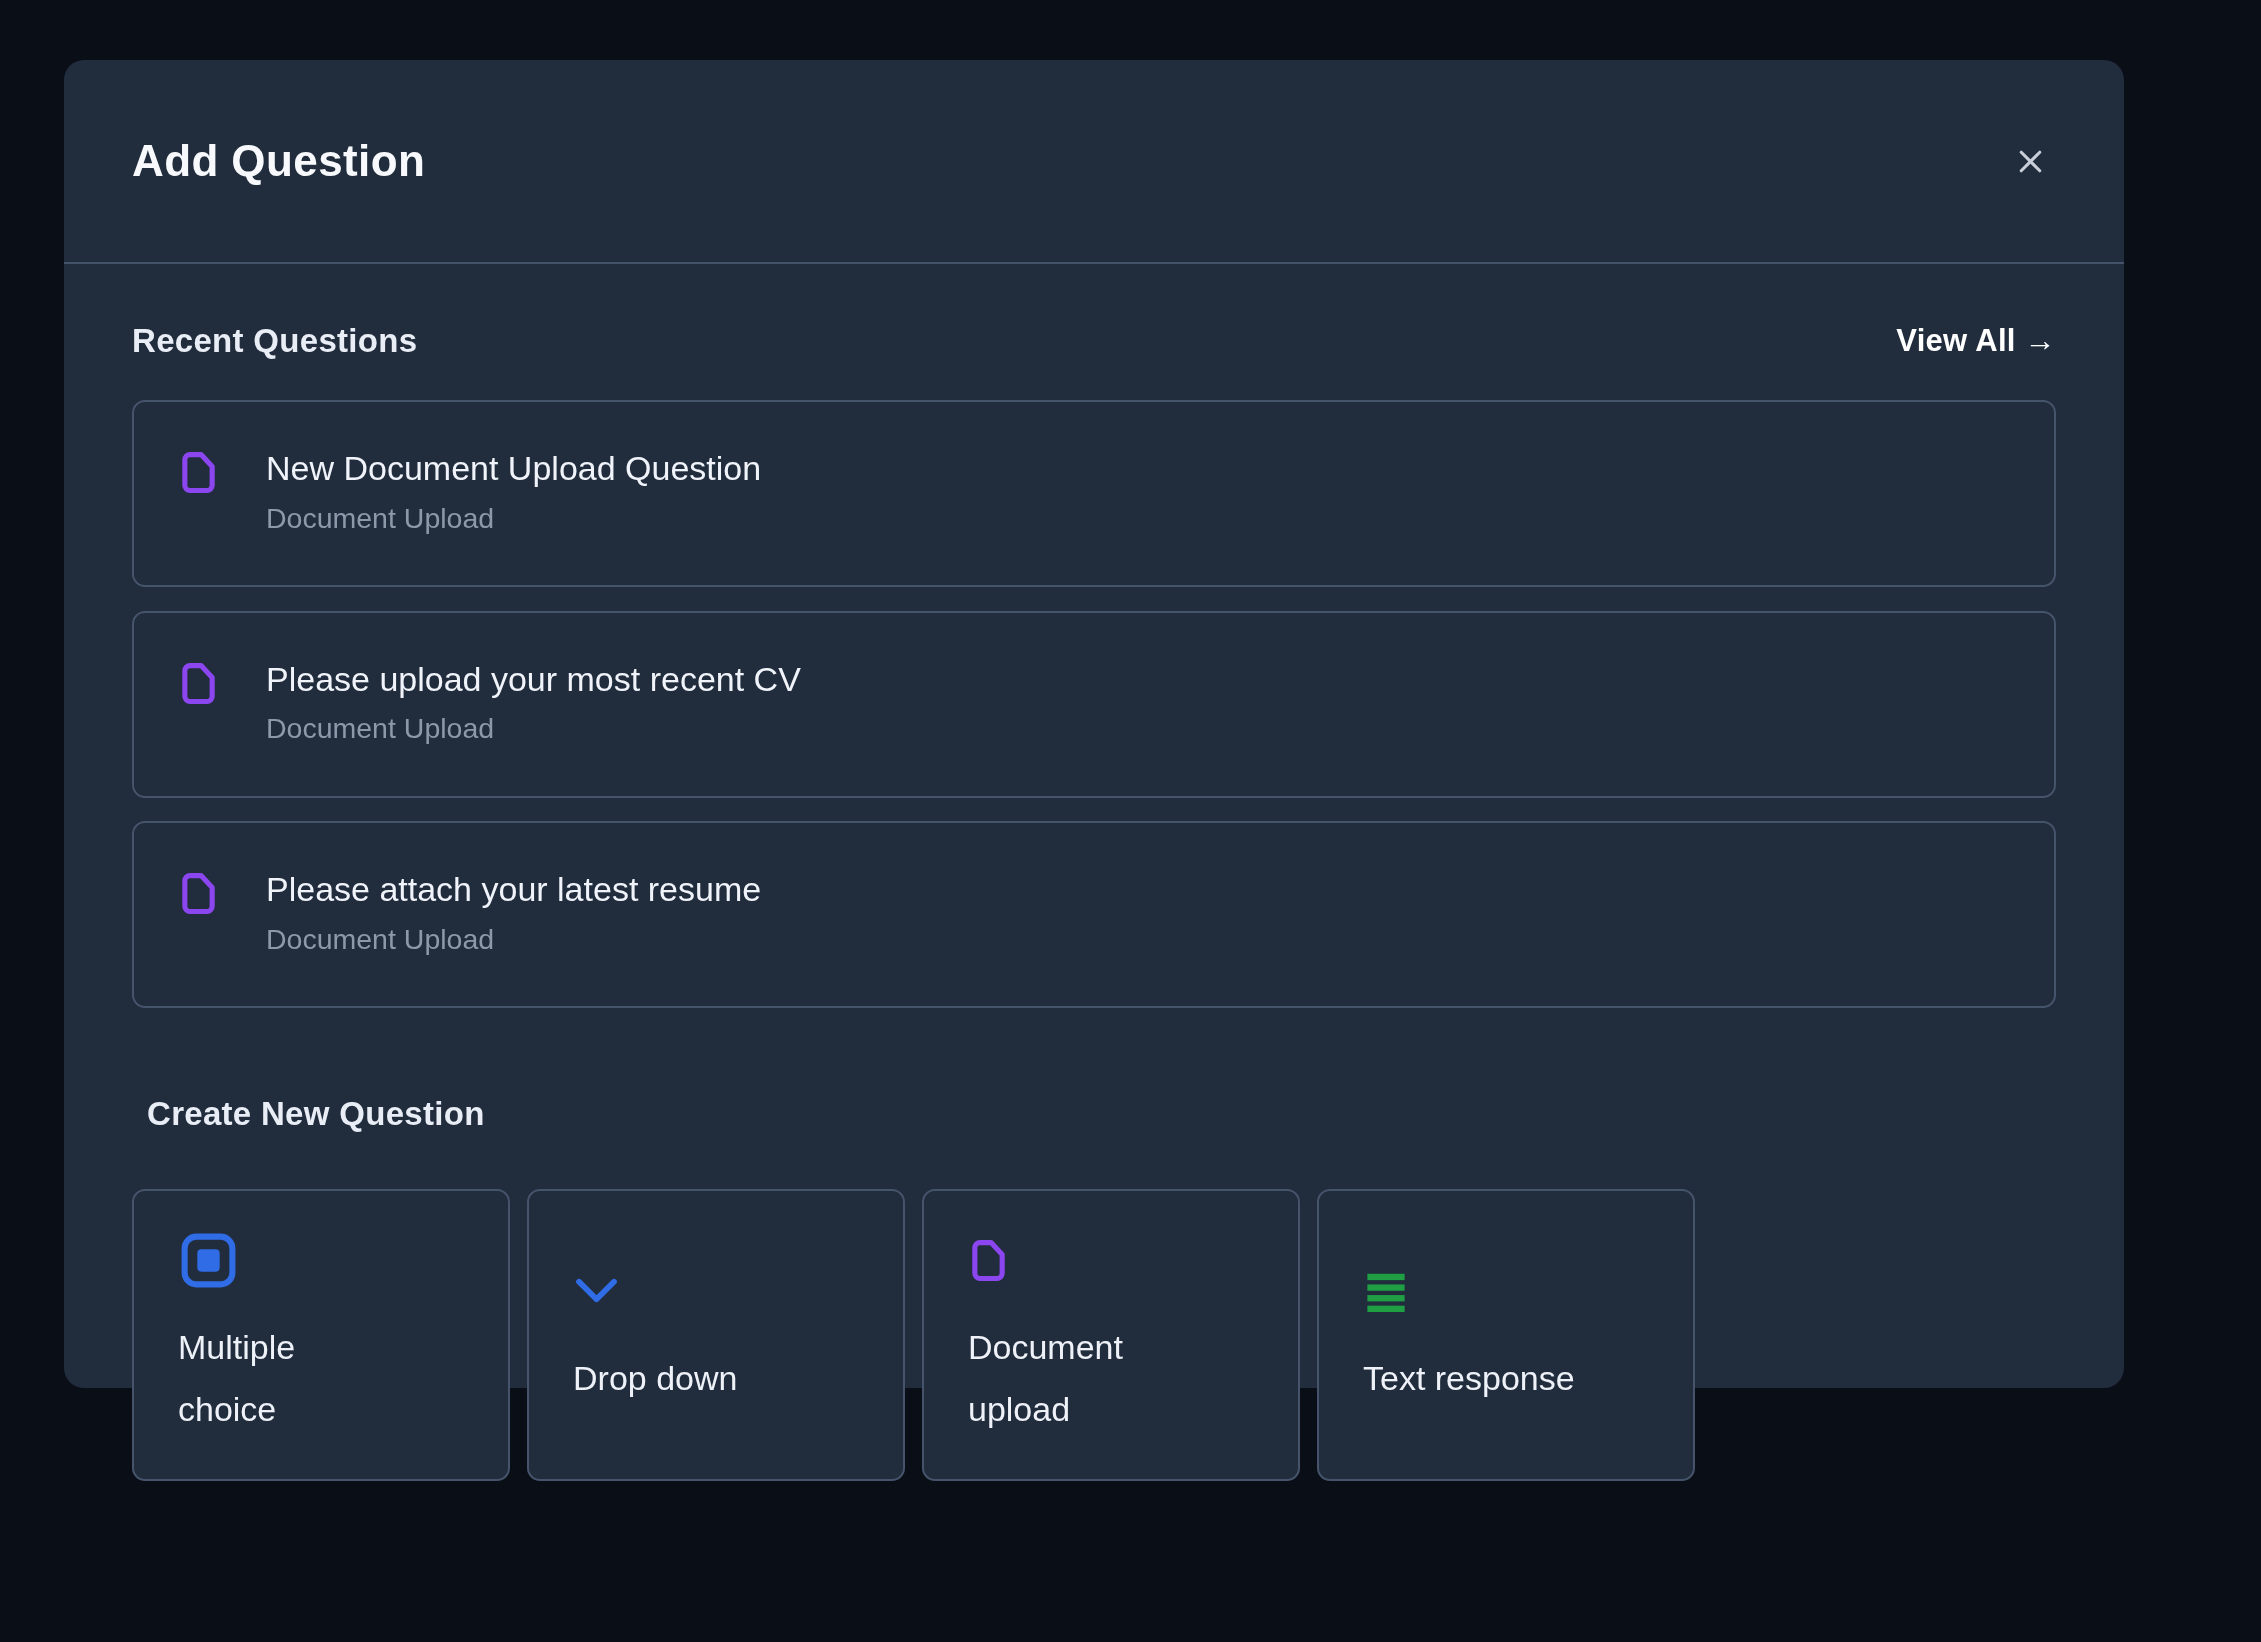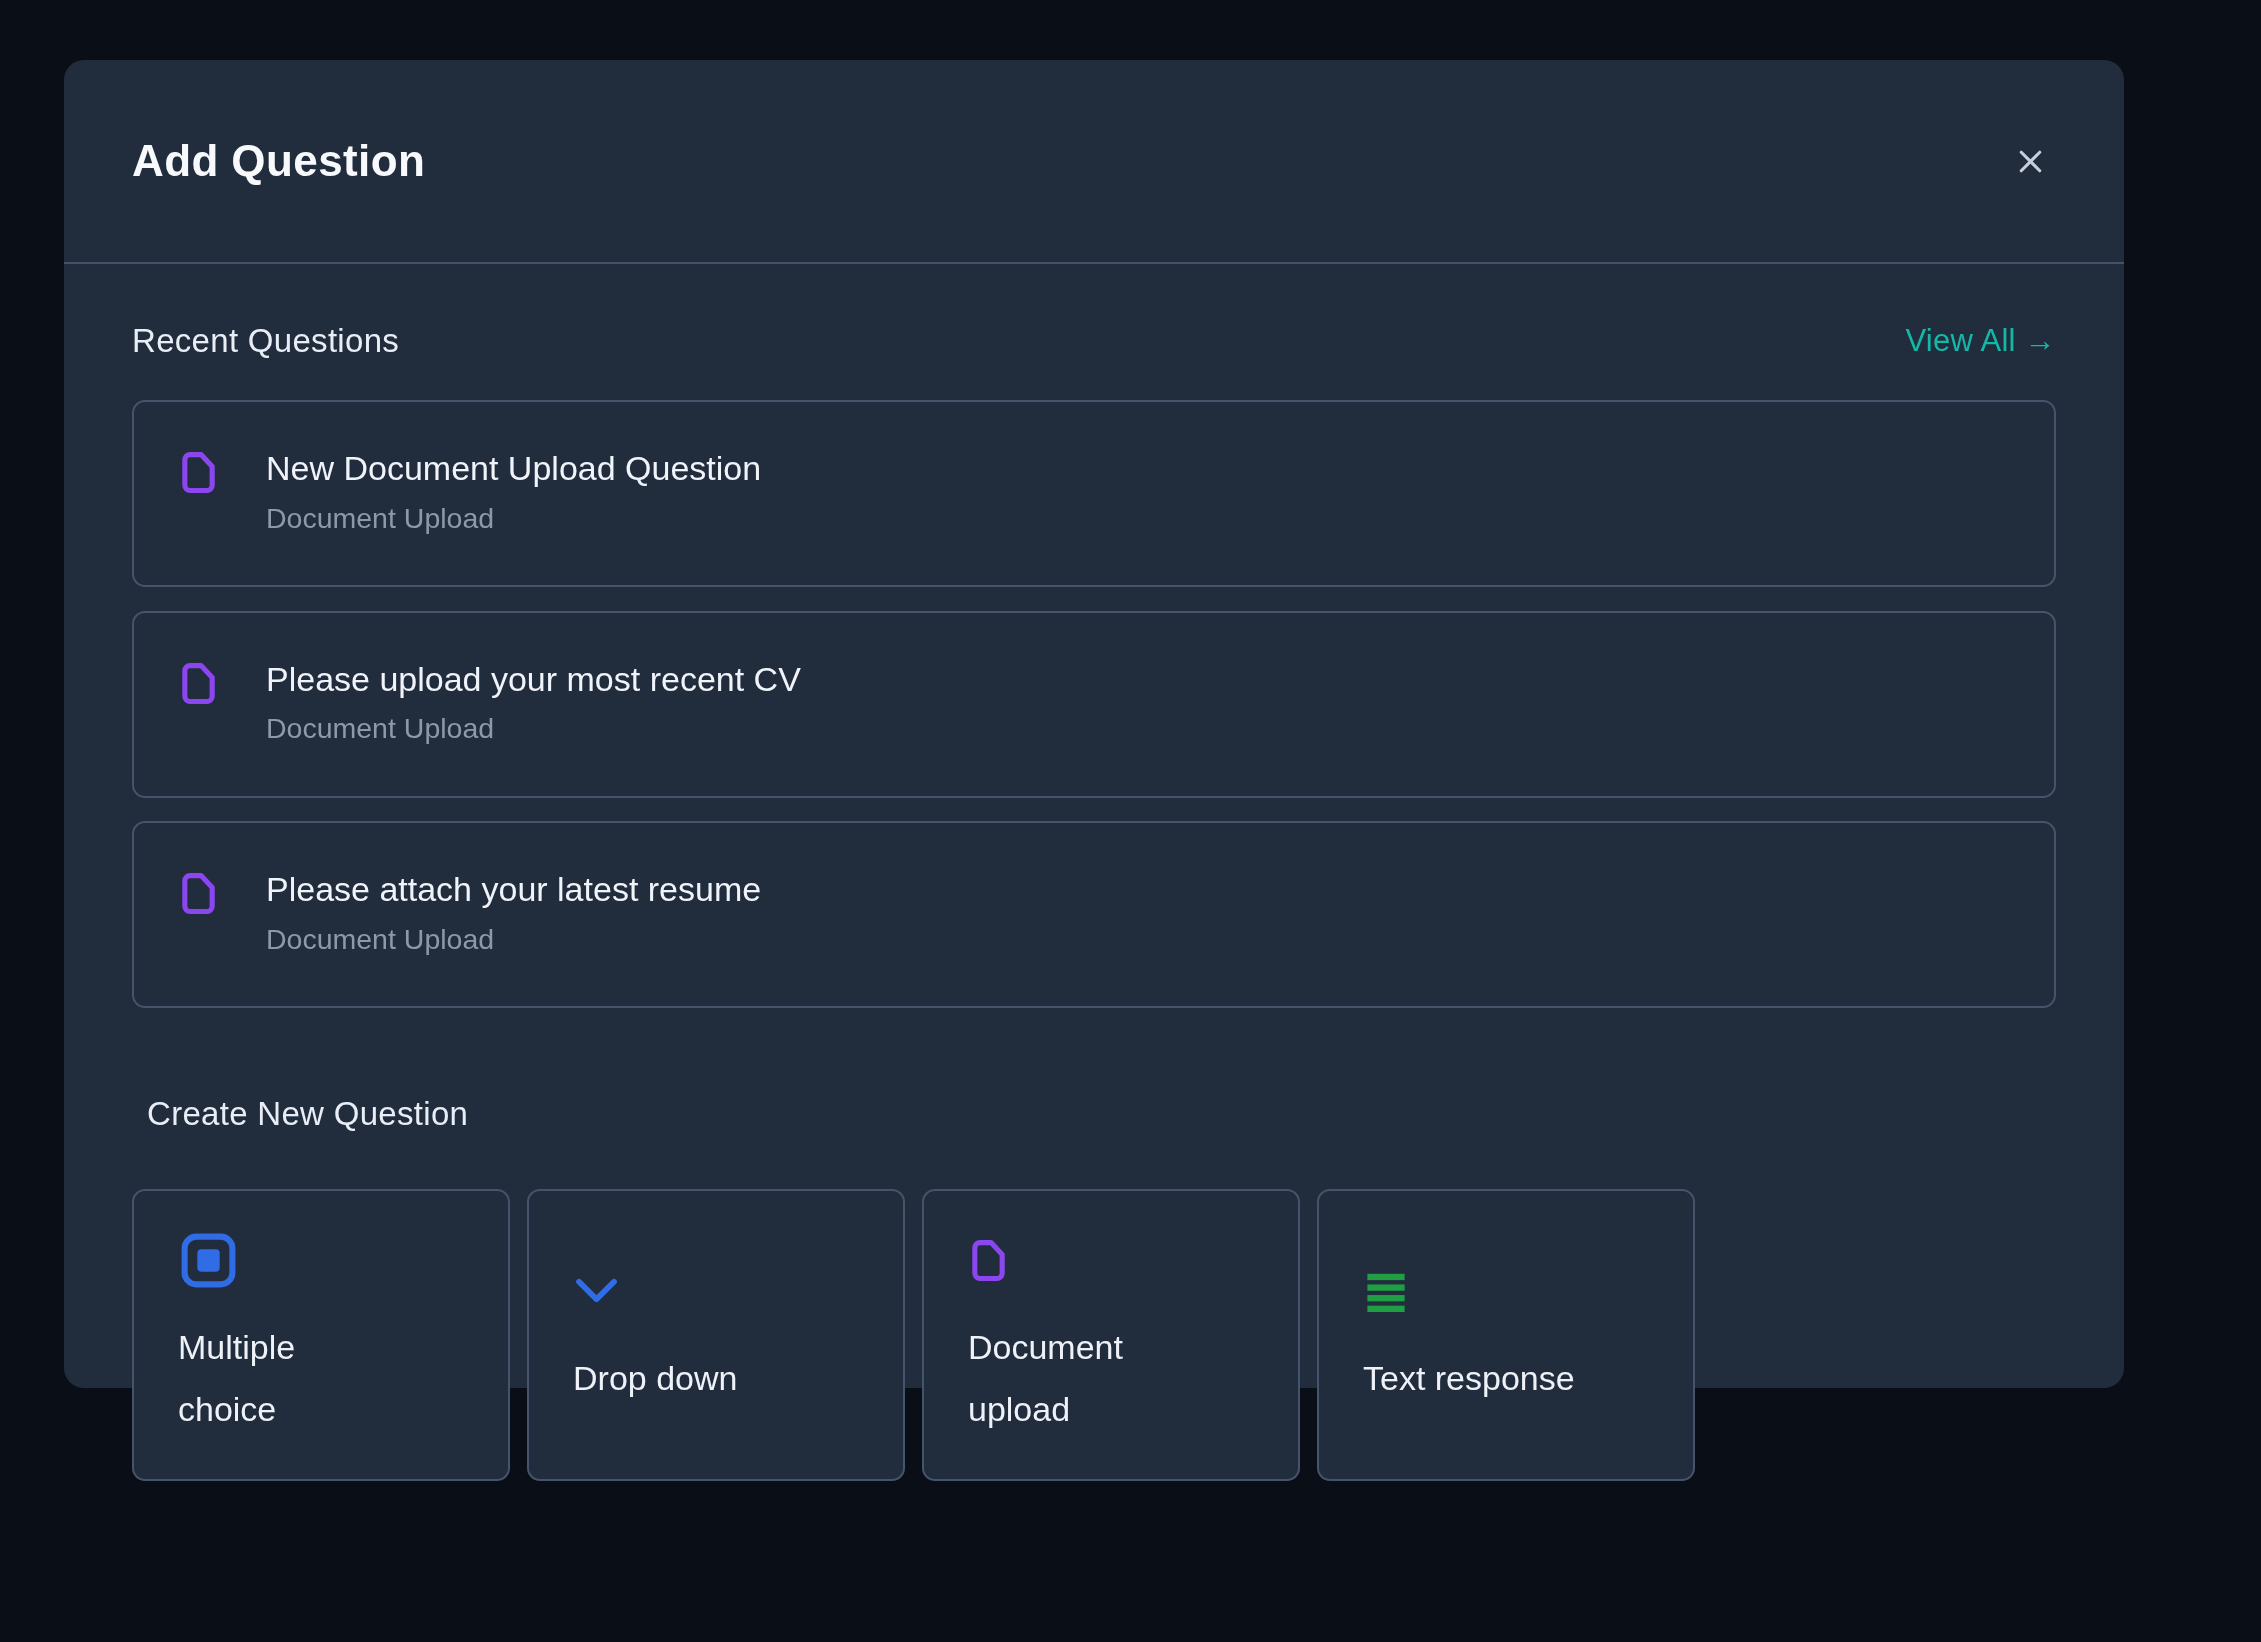--- a/index.html
+++ b/index.html
@@ -40,28 +40,28 @@
   
   .modal-body { padding: 0 68px; }
   .section-row {
     margin-top: 58px;
     display: flex;
     align-items: center;
     justify-content: space-between;
   }
   .section-heading {
     font-size: 33px;
-    font-weight: 400;
+    font-weight: 700;
     color: #e9eef6;
     letter-spacing: 0.3px;
   }
   .view-all {
     font-size: 31px;
-    font-weight: 400;
-    color: #14b8a6;
+    font-weight: 700;
+    color: #ffffff;
     text-decoration: none;
     cursor: pointer;
     letter-spacing: 0.3px;
   }
   
   .recent-list { margin-top: 40px; }
   .recent-item {
     height: 187px;
     border: 2.1px solid #46546b;
     border-radius: 13px;

